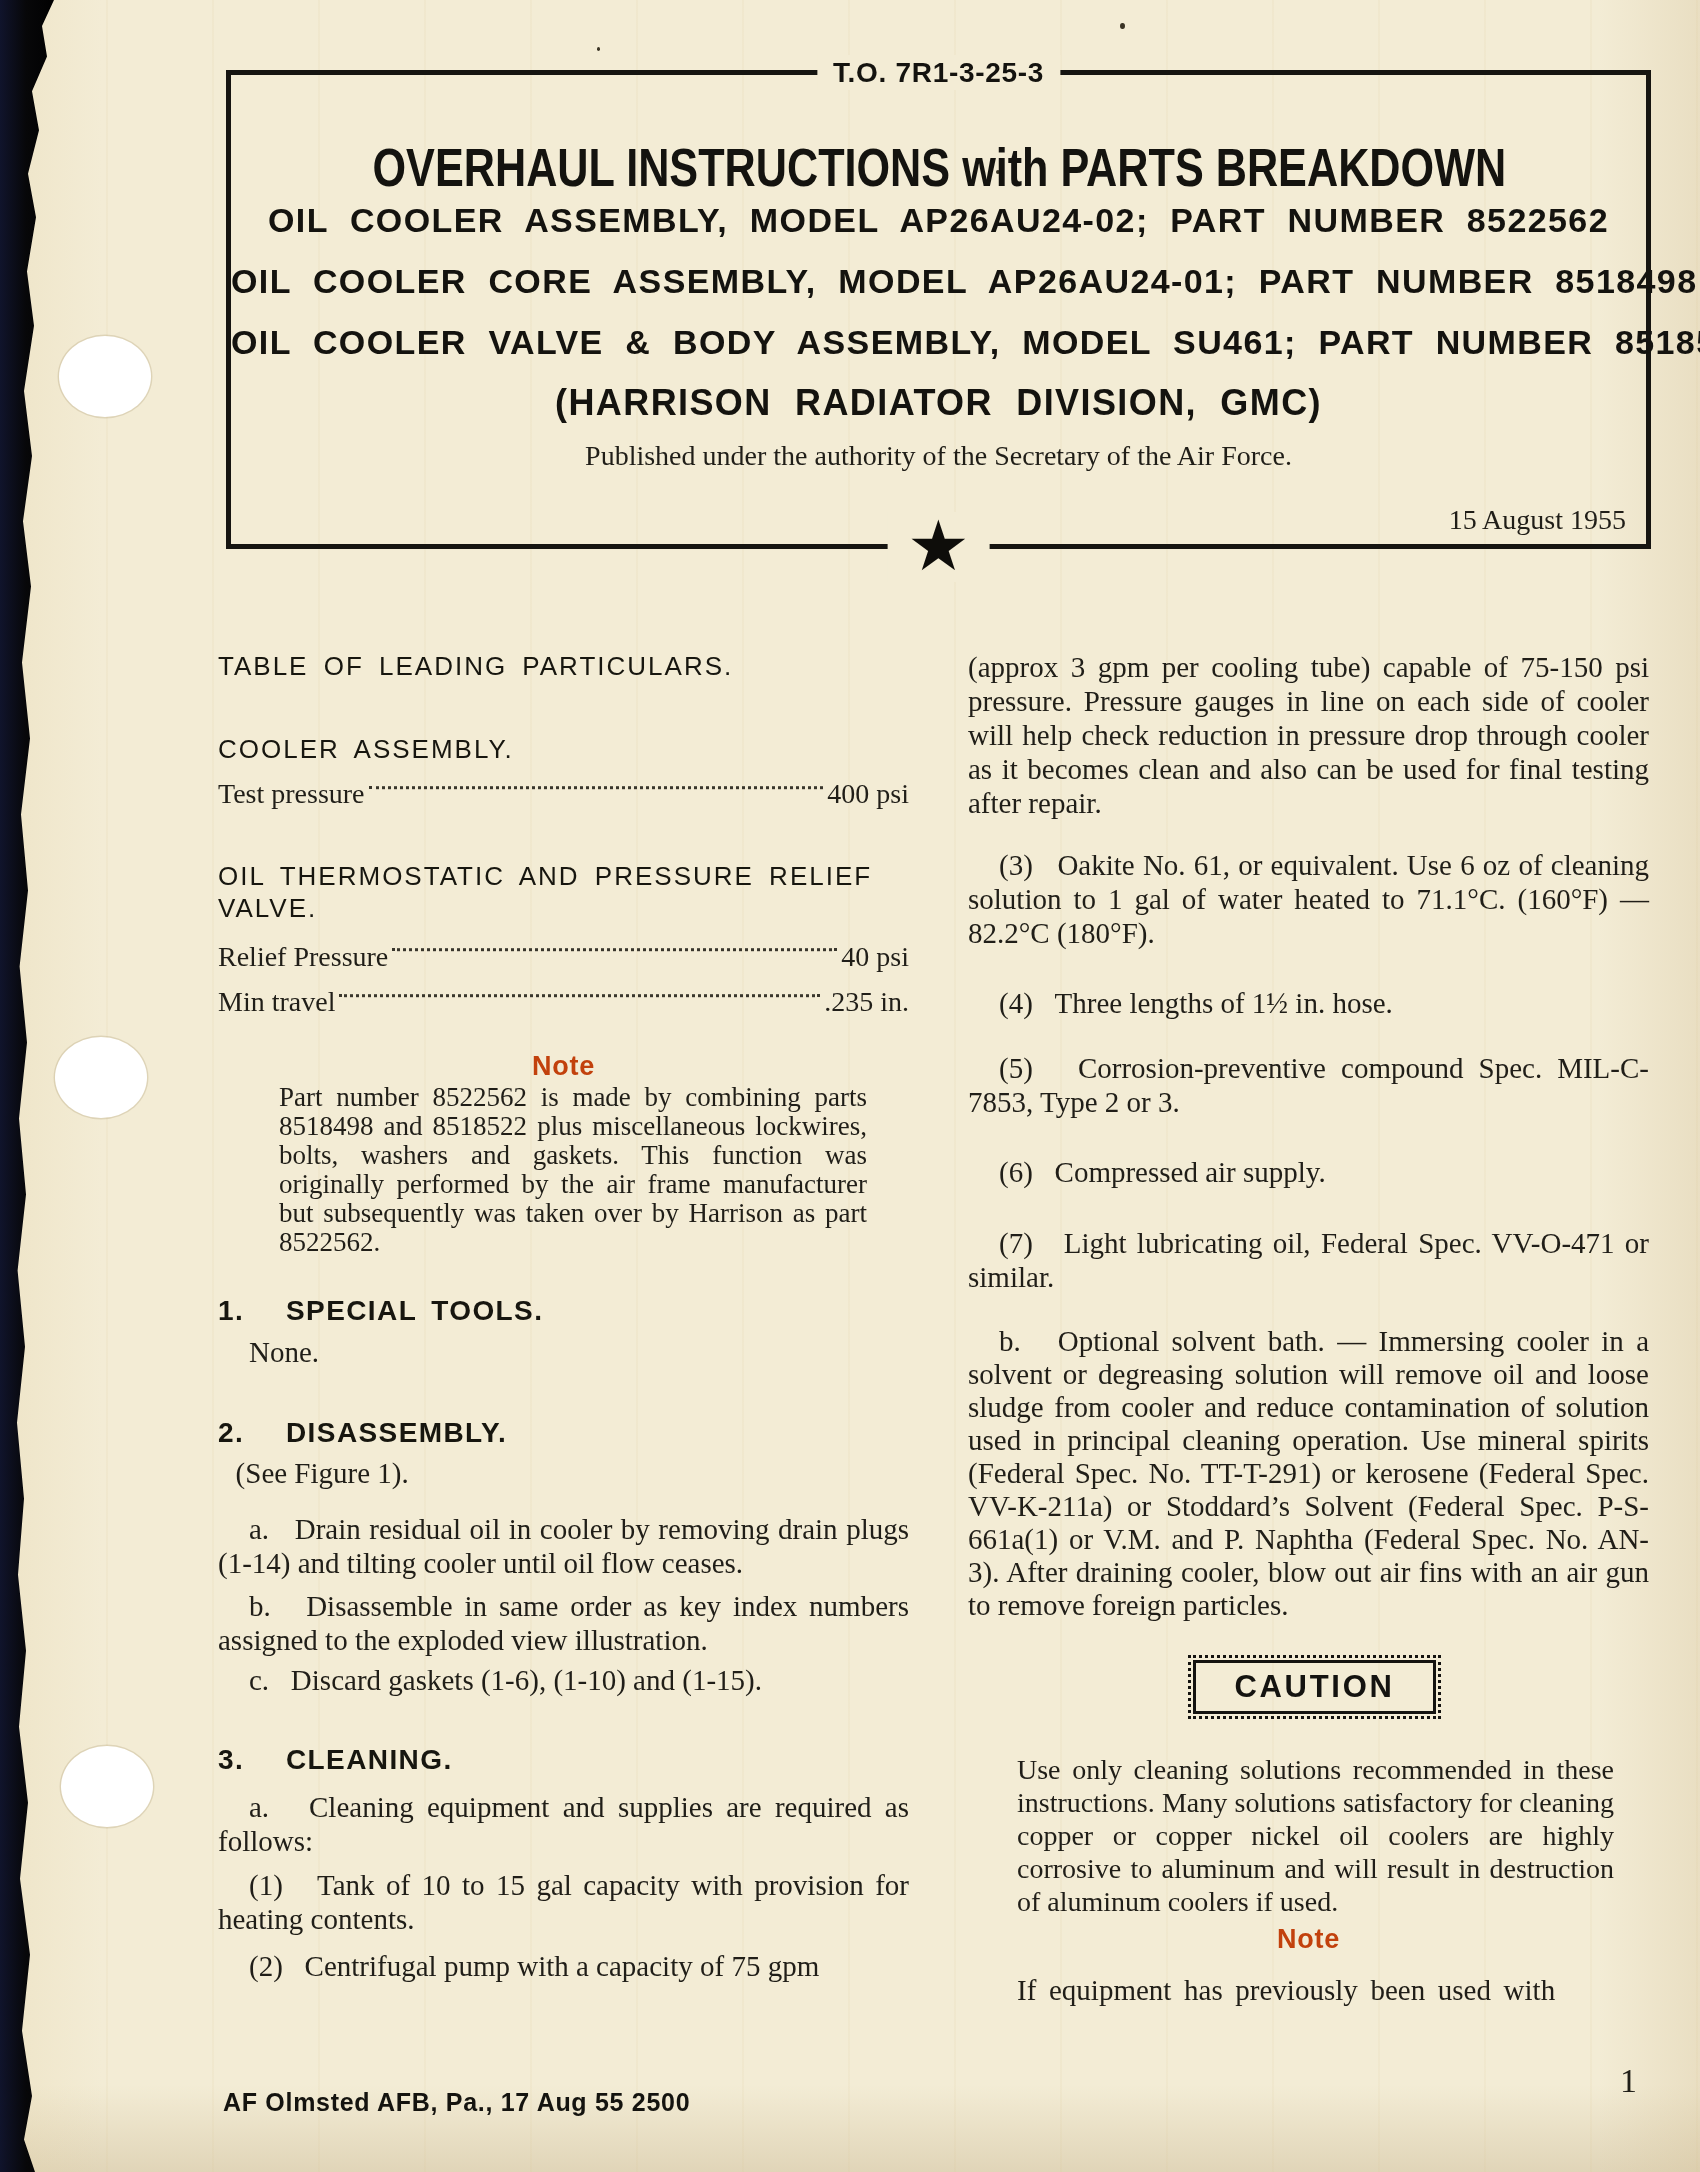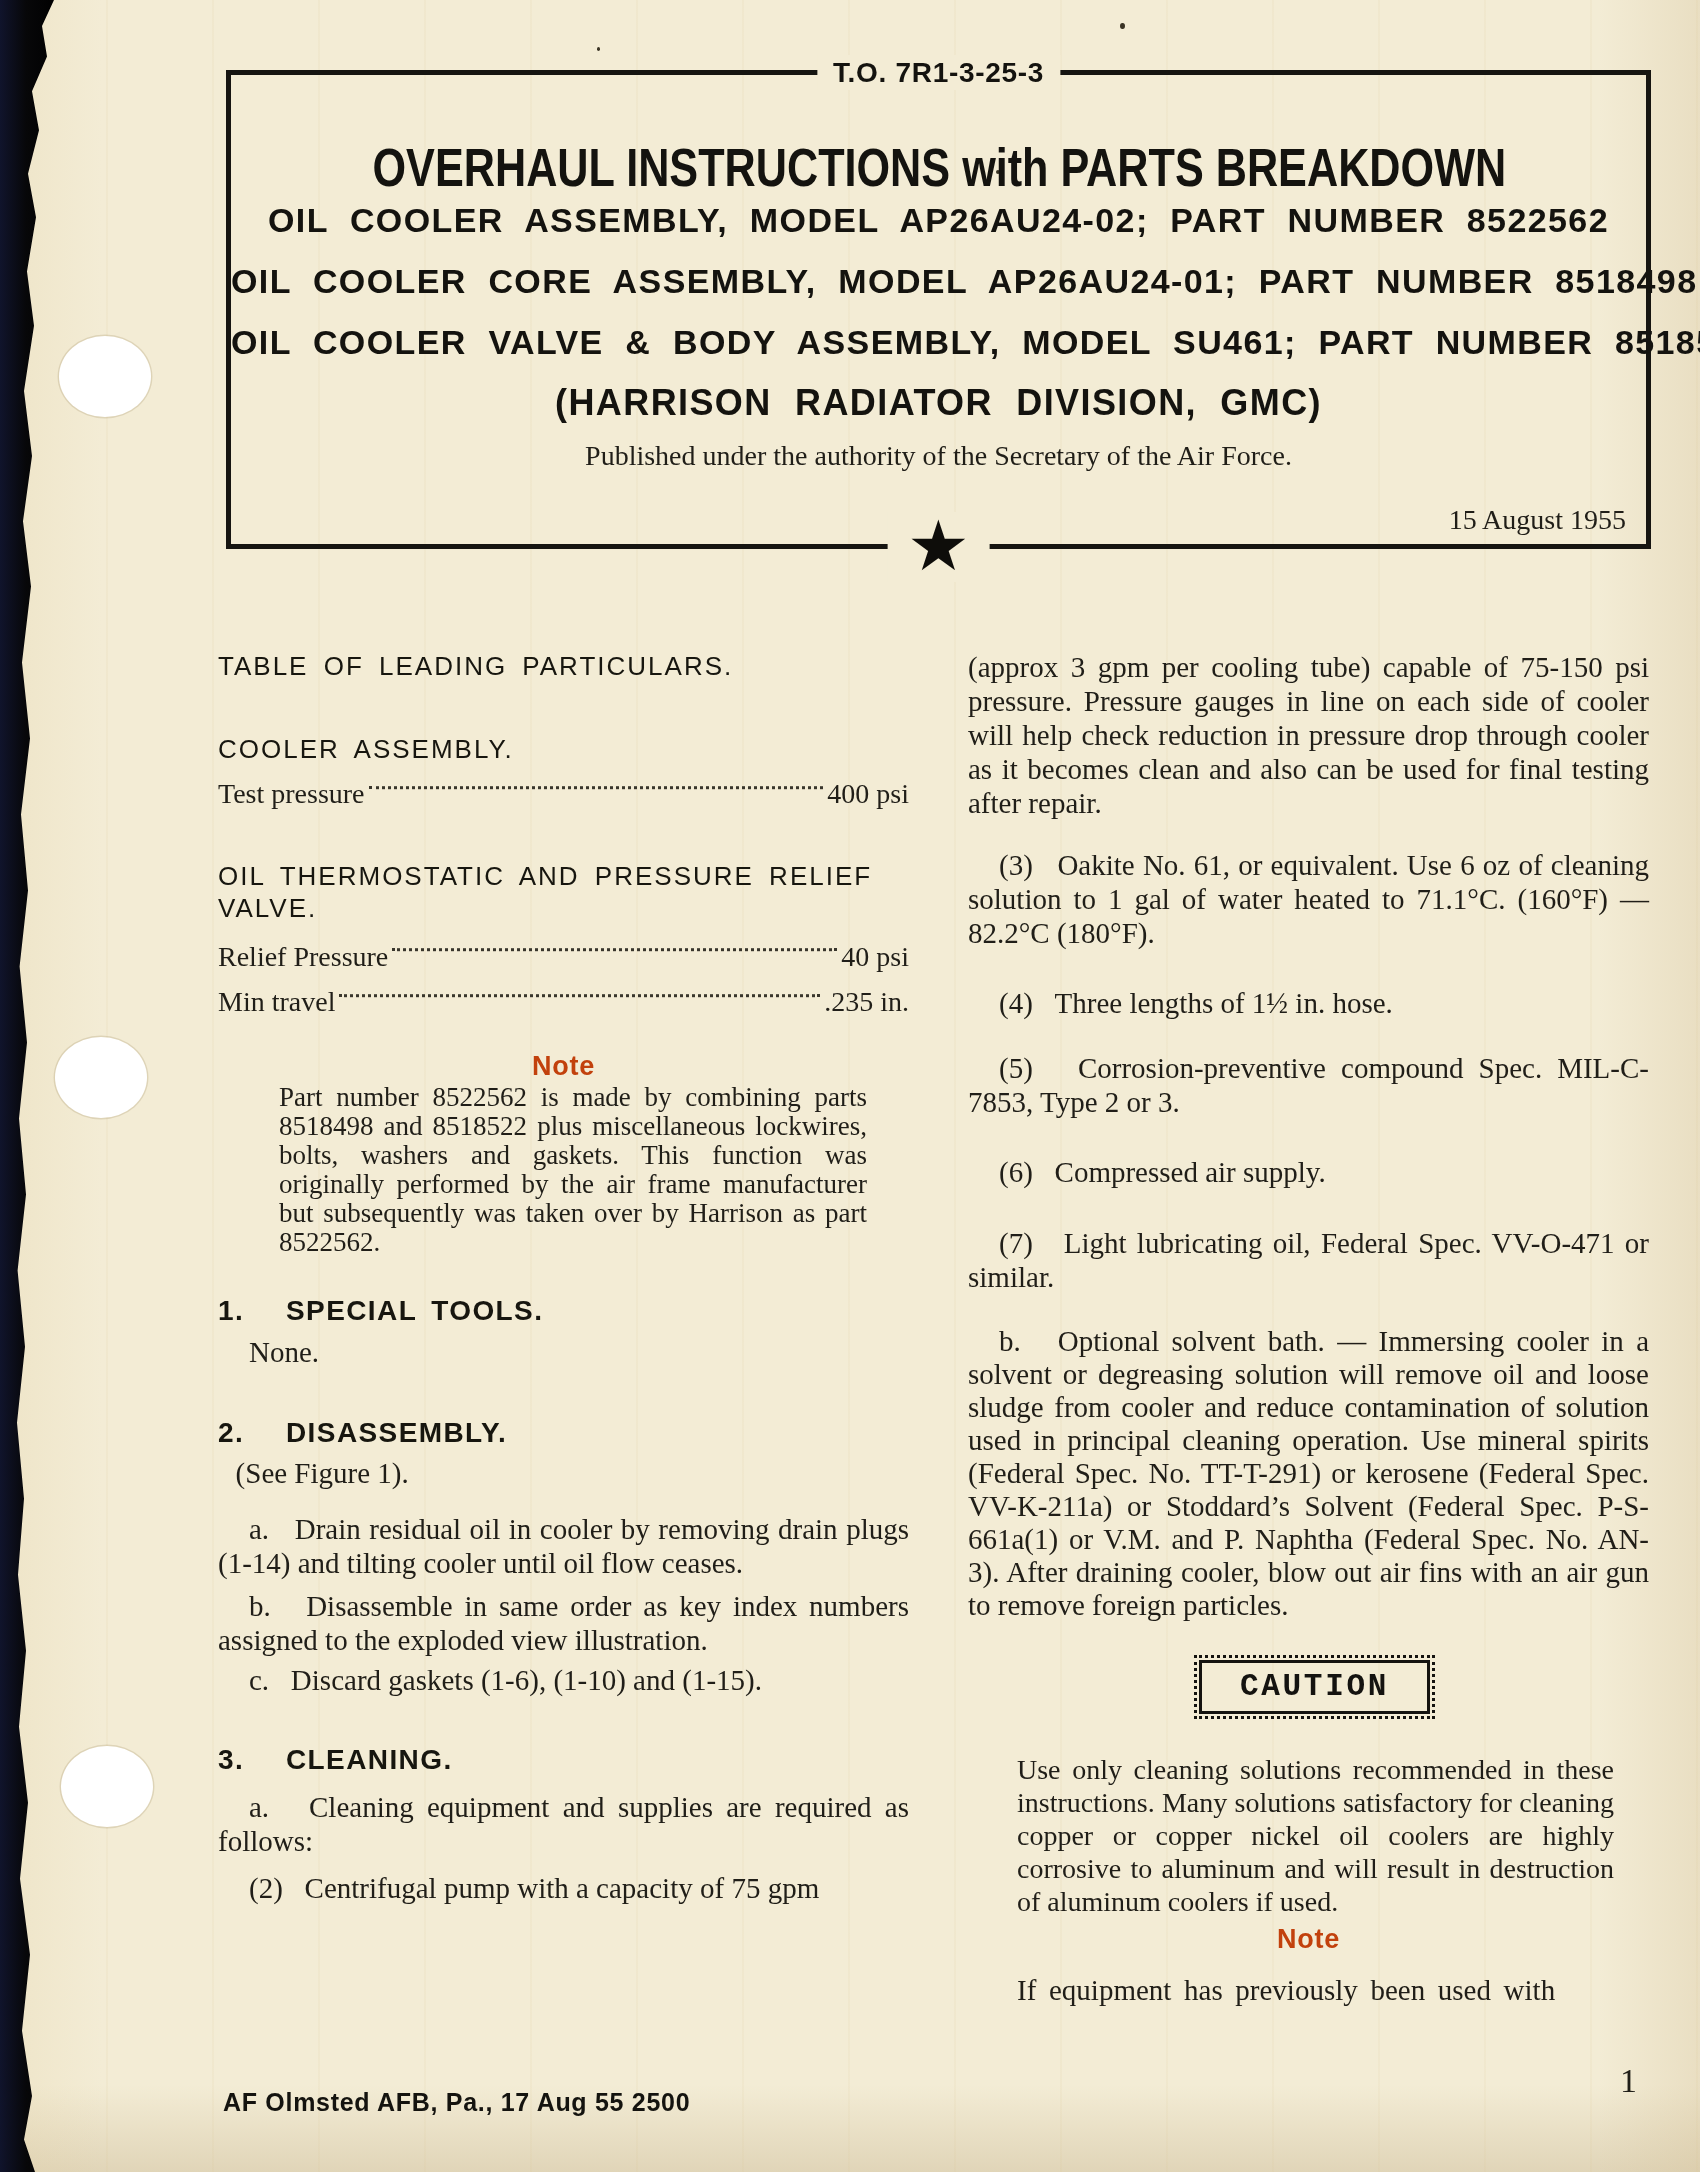--- a/index.html
+++ b/index.html
@@ -74,21 +74,21 @@
   .prow{display:flex;align-items:center;font-size:28px;line-height:34px;white-space:nowrap;}
   .pdots{flex:1;border-bottom:3.4px dotted #39362c;margin:0 4px;transform:translateY(-6.8px);min-width:27px;}
   .par{font-size:29px;line-height:34px;text-align:justify;}
   .ind{text-indent:31px;}
   .note-h{font-family:"Liberation Sans",sans-serif;font-weight:bold;font-size:27px;line-height:31px;text-align:center;letter-spacing:0.7px;color:#c2410c;}
   .note-par{font-size:27px;line-height:29px;text-align:justify;margin-left:61px;margin-right:42px;}
   .caution-wrap{text-align:center;}
   .caution-box{
     display:inline-block;border:3.4px solid #141310;outline:3.4px dotted #141310;outline-offset:2.7px;
     padding:6.8px 38px;background:transparent;
-    font-family:Liberation Mono, monospace;font-weight:bold;font-size:31px;line-height:34px;letter-spacing:2.7px;color:#141310;margin-left:12px;
+    font-family:Liberation Sans, sans-serif;font-weight:bold;font-size:31px;line-height:34px;letter-spacing:2.7px;color:#141310;margin-left:12px;
   }
   .caution-par{font-size:28px;line-height:33px;text-align:justify;margin-left:49px;margin-right:35px;}
   .rnote-par{font-size:29px;line-height:34px;margin-left:49px;margin-right:20px;word-spacing:5.4px;}
 
   .footer-imprint{
     position:absolute;left:223px;top:2088px;
     font-family:"Liberation Sans",sans-serif;font-weight:bold;font-size:25px;letter-spacing:0.7px;color:#14130f;
   }
   .page-num{position:absolute;left:1620px;top:2062px;font-size:34px;color:#201e18;}
 </style>
@@ -155,20 +155,21 @@
   <div class="par" style="margin-top:6px;padding-left:17.6px;text-align:left;">(See Figure 1).</div>
   <div class="par ind" style="margin-top:22px;">a.&nbsp;&nbsp;&nbsp;Drain residual oil in cooler by removing drain plugs (1-14) and tilting cooler until oil flow ceases.</div>
   <div class="par ind" style="margin-top:8.8px;">b.&nbsp;&nbsp;&nbsp;Disassemble in same order as key index numbers assigned to the exploded view illustration.</div>
   <div class="par ind" style="margin-top:6px;">c.&nbsp;&nbsp;&nbsp;Discard gaskets (1-6), (1-10) and (1-15).</div>
 
   <div class="num-h" style="margin-top:46px;">
     <span class="num">3.</span>
     <span>CLEANING.</span>
   </div>
   <div class="par ind" style="margin-top:13px;">a.&nbsp;&nbsp;&nbsp;Cleaning equipment and supplies are required as follows:</div>
+  <div class="par ind" style="margin-top:10px;">(1)&nbsp;&nbsp;&nbsp;Tank of 10 to 15 gal capacity with provision for heating contents.</div>
   <div class="par ind" style="margin-top:13px;">(2)&nbsp;&nbsp;&nbsp;Centrifugal pump with a capacity of 75 gpm</div>
 </div>
 
 <div class="col col-right">
   <div class="par">(approx 3 gpm per cooling tube) capable of 75-150 psi pressure. Pressure gauges in line on each side of cooler will help check reduction in pressure drop through cooler as it becomes clean and also can be used for final testing after repair.</div>
   <div class="par ind" style="margin-top:28px;">(3)&nbsp;&nbsp;&nbsp;Oakite No. 61, or equivalent. Use 6 oz of cleaning solution to 1 gal of water heated to 71.1°C. (160°F) — 82.2°C (180°F).</div>
   <div class="par ind" style="margin-top:36px;">(4)&nbsp;&nbsp;&nbsp;Three lengths of 1½ in. hose.</div>
   <div class="par ind" style="margin-top:31px;">(5)&nbsp;&nbsp;&nbsp;Corrosion-preventive compound Spec. MIL-C-7853, Type 2 or 3.</div>
   <div class="par ind" style="margin-top:36px;">(6)&nbsp;&nbsp;&nbsp;Compressed air supply.</div>
   <div class="par ind" style="margin-top:37px;">(7)&nbsp;&nbsp;&nbsp;Light lubricating oil, Federal Spec. VV-O-471 or similar.</div>

